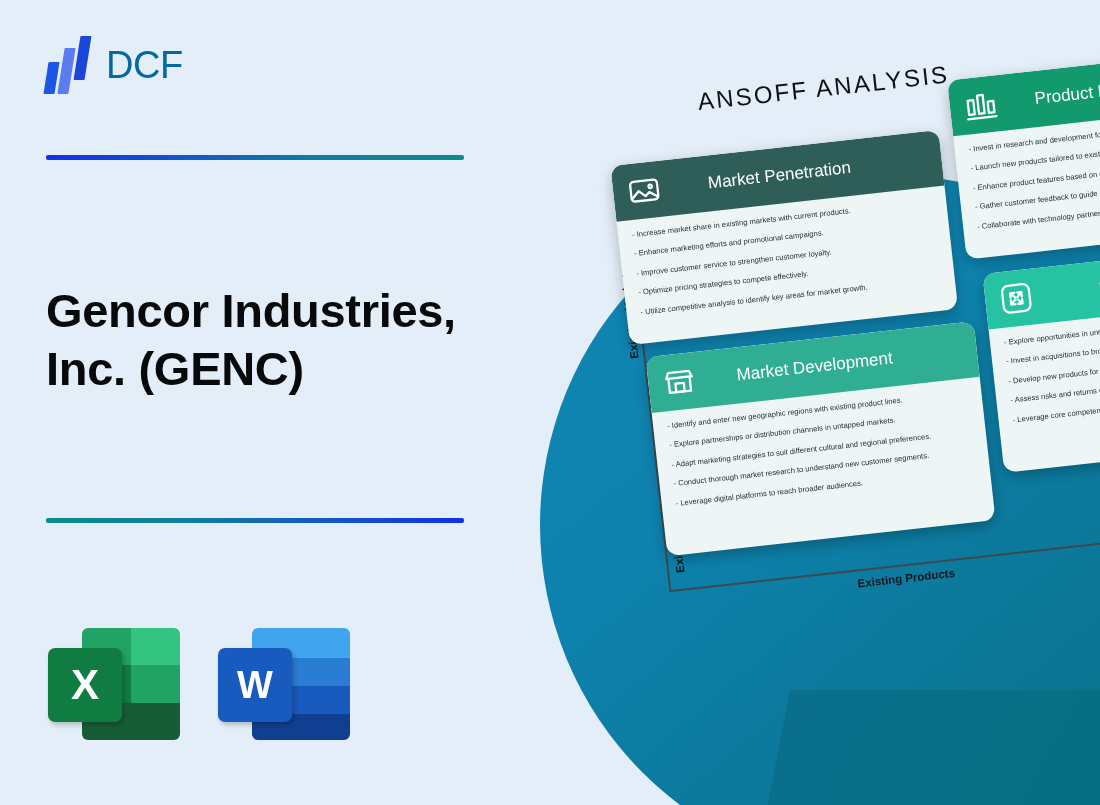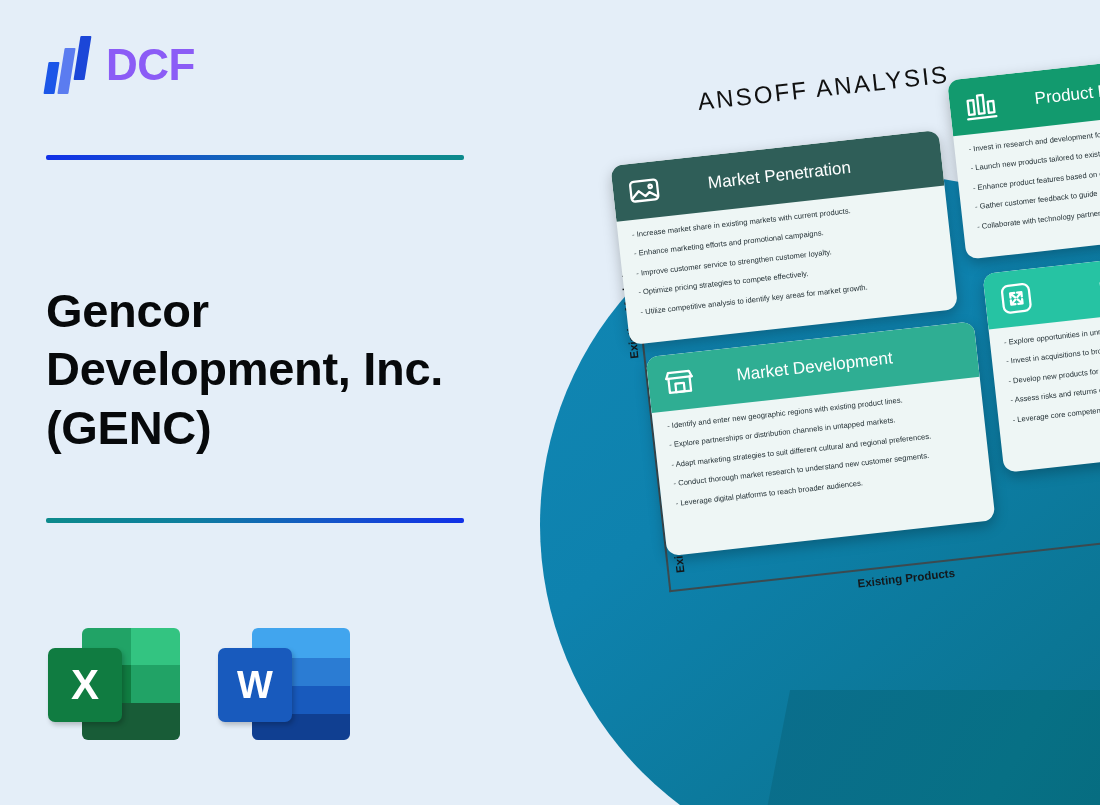--- a/index.html
+++ b/index.html
@@ -53,23 +53,23 @@
     display: block;
     width: 11px;
     border-radius: 1px;
     transform: skewX(-9deg);
   }
   .logo-bar-a { left: 0px;  top: 26px; height: 32px; background: #1b56e8; }
   .logo-bar-b { left: 15px; top: 12px; height: 46px; background: #5b7cf0; }
   .logo-bar-c { left: 31px; top: 0px;  height: 44px; background: #1b46d8; }
 
   .logo-text {
-    font-size: 44px;
-    font-weight: 700;
-    color: #8b5cf6;
+    font-size: 38px;
+    font-weight: 400;
+    color: #0369a1;
     letter-spacing: -0.5px;
     line-height: 1;
   }
 
   .rule {
     position: absolute;
     left: 46px;
     width: 418px;
     height: 5px;
     border-radius: 2px;
@@ -247,21 +247,21 @@
       <div class="logo-mark">
         <span class="logo-bar-a"></span>
         <span class="logo-bar-b"></span>
         <span class="logo-bar-c"></span>
       </div>
       <div class="logo-text">DCF</div>
     </div>
 
     <div class="rule rule-top"></div>
 
-    <div class="page-title">Gencor Development, Inc. (GENC)</div>
+    <div class="page-title">Gencor Industries, Inc. (GENC)</div>
 
     <div class="rule rule-bottom"></div>
 
     <div class="office-row">
       <div class="office-icon xl">
         <div class="oi-sheet">
             <i class="q1"></i>
             <i class="q2"></i>
             <i class="q3"></i>
             <i class="q4"></i>

